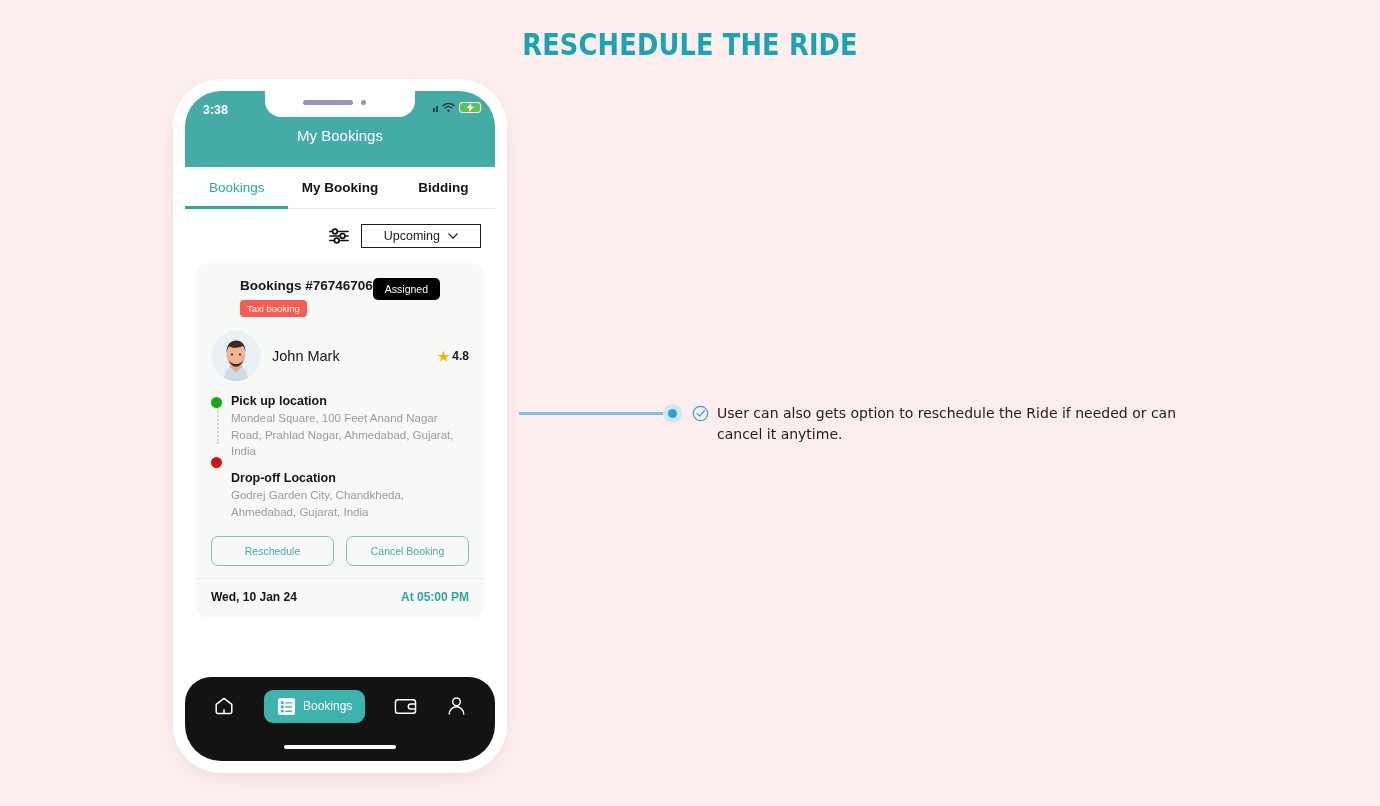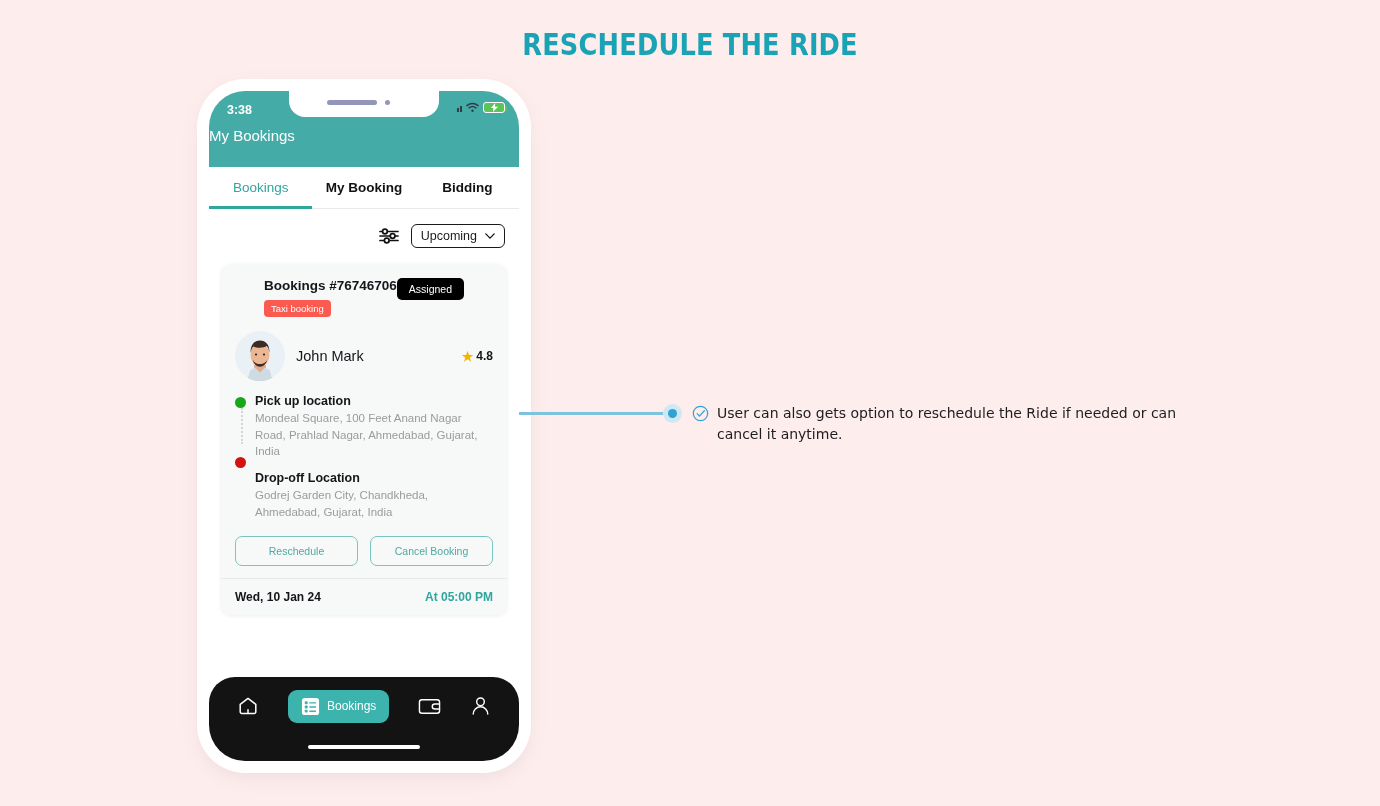--- a/index.html
+++ b/index.html
@@ -21,21 +21,21 @@
     font-weight: 700;
     letter-spacing: 0.2px;
     color: #1aa3b5;
     font-family: "DejaVu Sans Condensed", "Liberation Sans", sans-serif;
     transform: scaleX(0.92);
   }
 
   
   .phone {
     position: absolute;
-    left: 203px; top: 85px;
+    left: 179px; top: 85px;
     width: 322px; height: 682px;
     background: #ffffff;
     border-radius: 42px;
     box-shadow: 0 0 0 6px #ffffff, 0 6px 22px rgba(120,90,90,0.16);
     overflow: hidden;
   }
   .screen {
     position: absolute;
     inset: 6px;
     border-radius: 36px;
@@ -86,20 +86,21 @@
     background: #5ec45a; position: relative;
     display:flex; align-items:center; justify-content:center;
     border: 1.2px solid #fff;
   }
   .batt:after {
     content:""; position:absolute; right:-3px; top:3px;
     width:2px; height:5px; background:#5ec45a; border-radius: 0 1px 1px 0;
   }
   .appbar-title {
     position: absolute; left: 0; right: 0; top: 36px;
+    text-align: center;
     color: #ffffff; font-size: 15px; font-weight: 400;
   }
 
   
   .tabs {
     display: flex;
     background: #ffffff;
     border-bottom: 1px solid #e7e9ea;
     height: 42px;
   }
@@ -121,22 +122,22 @@
 
   
   .filter-row {
     display: flex; align-items: center; justify-content: flex-end;
     gap: 12px;
     padding: 15px 14px 10px 14px;
   }
   .filter-icon { width: 20px; height: 18px; cursor: pointer; }
   .select-box {
     border: 1.4px solid #1b1b1b;
-    border-radius: 6px;
-    padding: 4px 9px;
+    border-radius: 0;
+    padding: 4px 22px;
     font-size: 12.5px;
     color: #1b1b1b;
     display: flex; align-items: center; gap: 8px;
     background: #ffffff;
     cursor: pointer;
   }
   .chev { width: 10px; height: 6px; }
 
   
   .card {

